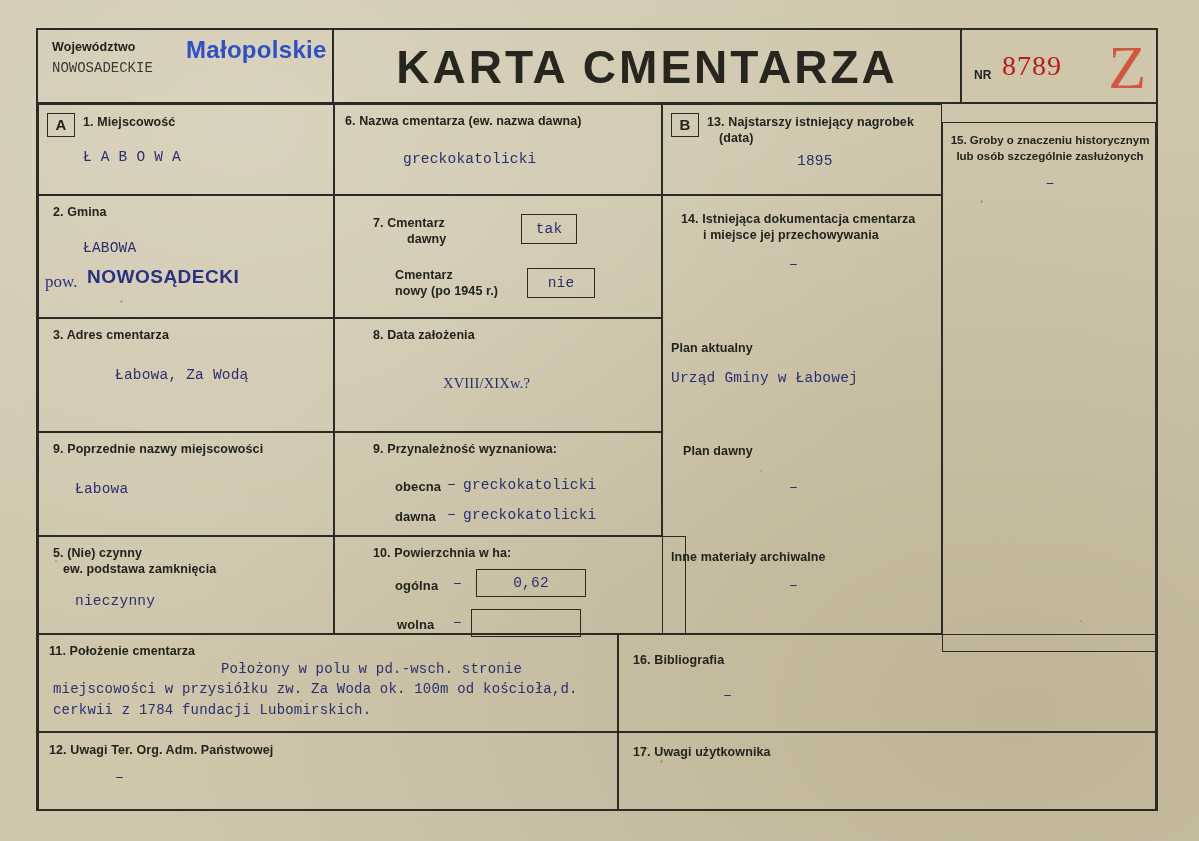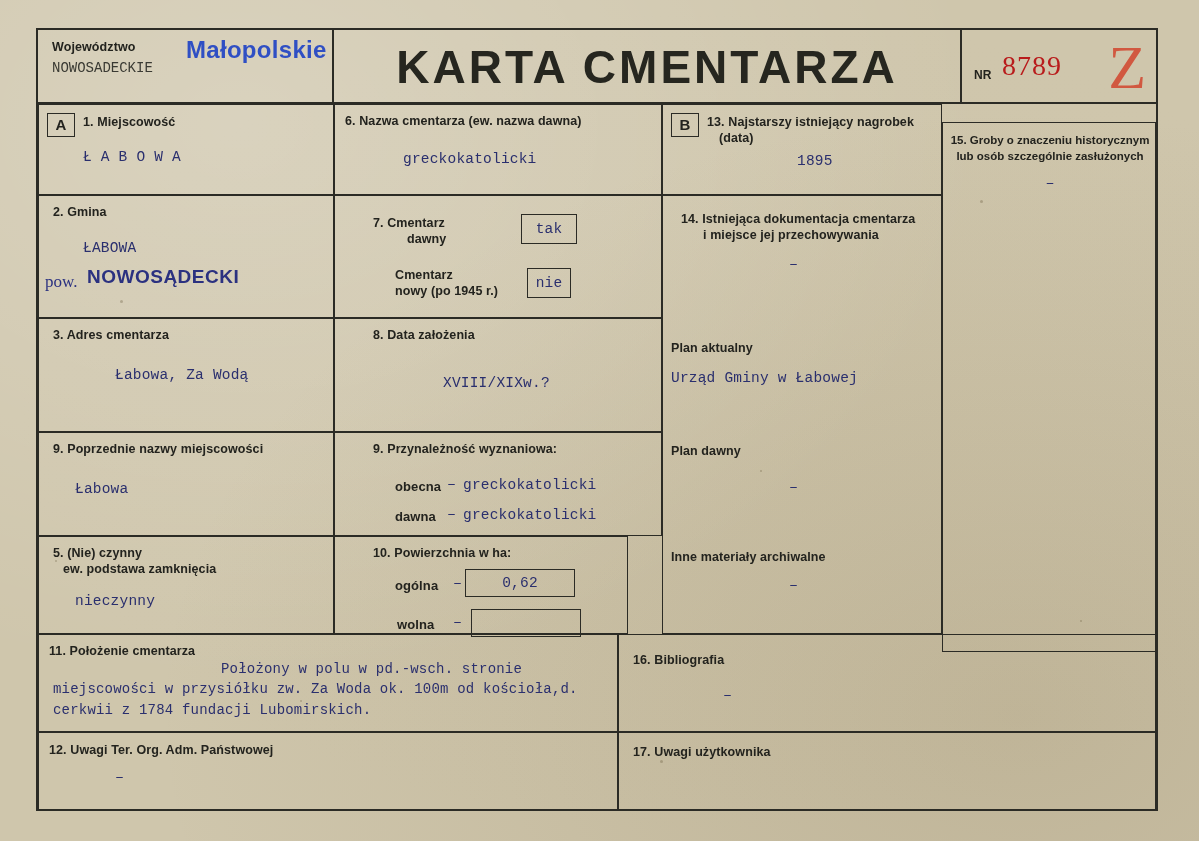--- a/index.html
+++ b/index.html
@@ -217,45 +217,45 @@
   </div>
 
   <div class="cell" style="left:296px;top:165px;width:328px;height:123px;">
     <div class="lbl" style="position:absolute;left:38px;top:20px;">7. Cmentarz</div>
     <div class="lbl" style="position:absolute;left:72px;top:36px;">dawny</div>
     <div class="valbox" style="left:186px;top:18px;width:56px;height:30px;">
       <span class="tw">tak</span>
     </div>
     <div class="lbl" style="position:absolute;left:60px;top:72px;">Cmentarz</div>
     <div class="lbl" style="position:absolute;left:60px;top:88px;">nowy (po 1945 r.)</div>
-    <div class="valbox" style="left:192px;top:72px;width:44px;height:30px;">
+    <div class="valbox" style="left:192px;top:72px;width:68px;height:30px;">
       <span class="tw">nie</span>
     </div>
   </div>
 
   <div class="cell" style="left:296px;top:288px;width:328px;height:114px;">
     <div class="lbl" style="position:absolute;left:38px;top:9px;">8. Data założenia</div>
-    <div class="tw" style="position:absolute;left:108px;top:56px;">XVIII/XIXw.?</div>
+    <div class="tw" style="position:absolute;left:108px;top:56px;font-family:Liberation Serif, serif;">XVIII/XIXw.?</div>
   </div>
 
   <div class="cell" style="left:296px;top:402px;width:328px;height:104px;">
     <div class="lbl" style="position:absolute;left:38px;top:9px;">9. Przynależność wyznaniowa:</div>
     <div class="lbl" style="position:absolute;left:60px;top:46px;font-size:13px;">obecna</div>
     <div class="tw-dash" style="position:absolute;left:112px;top:43px;">–</div>
     <div class="tw" style="position:absolute;left:128px;top:44px;">greckokatolicki</div>
     <div class="lbl" style="position:absolute;left:60px;top:76px;font-size:13px;">dawna</div>
     <div class="tw-dash" style="position:absolute;left:112px;top:73px;">–</div>
     <div class="tw" style="position:absolute;left:128px;top:74px;">greckokatolicki</div>
   </div>
 
-  <div class="cell" style="left:296px;top:506px;width:294px;height:98px;">
+  <div class="cell" style="left:296px;top:506px;width:352px;height:98px;">
     <div class="lbl" style="position:absolute;left:38px;top:9px;">10. Powierzchnia w ha:</div>
     <div class="lbl" style="position:absolute;left:60px;top:41px;font-size:13px;">ogólna</div>
     <div class="tw-dash" style="position:absolute;left:118px;top:38px;">–</div>
-    <div class="valbox" style="left:130px;top:32px;width:110px;height:28px;">
+    <div class="valbox" style="left:141px;top:32px;width:110px;height:28px;">
       <span class="tw">0,62</span>
     </div>
     <div class="lbl" style="position:absolute;left:62px;top:80px;font-size:13px;">wolna</div>
     <div class="tw-dash" style="position:absolute;left:118px;top:77px;">–</div>
     <div class="valbox" style="left:136px;top:72px;width:110px;height:28px;">
       <span class="tw"></span>
     </div>
   </div>
 
   <div class="cell" style="left:624px;top:74px;width:280px;height:91px;">
@@ -266,21 +266,21 @@
   </div>
 
   <div class="cell" style="left:624px;top:165px;width:280px;height:439px;">
     <div class="lbl" style="position:absolute;left:18px;top:16px;">14. Istniejąca dokumentacja cmentarza</div>
     <div class="lbl" style="position:absolute;left:40px;top:32px;">i miejsce jej przechowywania</div>
     <div class="tw-dash" style="position:absolute;left:126px;top:60px;">–</div>
 
     <div class="lbl" style="position:absolute;left:8px;top:145px;">Plan aktualny</div>
     <div class="tw" style="position:absolute;left:8px;top:174px;">Urząd Gminy w Łabowej</div>
 
-    <div class="lbl" style="position:absolute;left:8px;top:248px;">Plan dawny</div>
+    <div class="lbl" style="position:absolute;left:20px;top:248px;">Plan dawny</div>
     <div class="tw-dash" style="position:absolute;left:126px;top:283px;">–</div>
 
     <div class="lbl" style="position:absolute;left:8px;top:354px;">Inne materiały archiwalne</div>
     <div class="tw-dash" style="position:absolute;left:126px;top:381px;">–</div>
   </div>
 
   <div class="cell" style="left:904px;top:92px;width:214px;height:530px;">
     <div class="lbl-s" style="position:absolute;left:6px;top:10px;width:202px;text-align:center;">15. Groby o znaczeniu historycznym</div>
     <div class="lbl-s" style="position:absolute;left:6px;top:26px;width:202px;text-align:center;">lub osób szczególnie zasłużonych</div>
     <div class="tw-dash" style="position:absolute;left:6px;top:52px;width:202px;text-align:center;">–</div>

